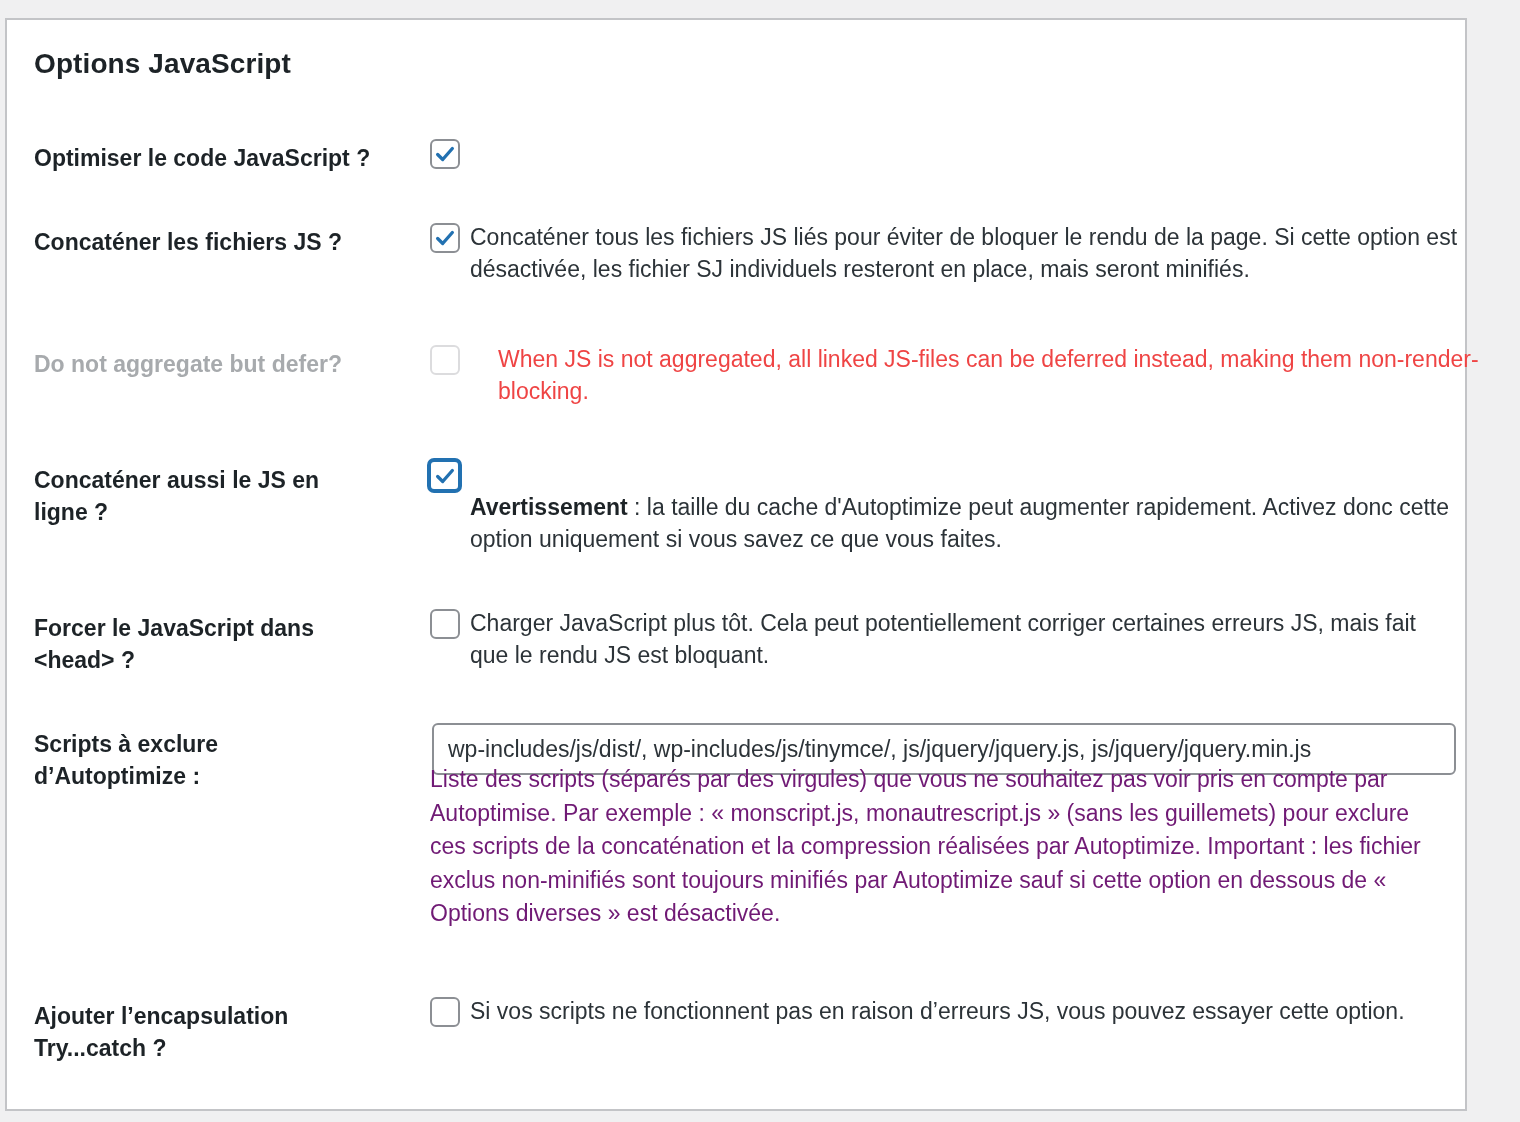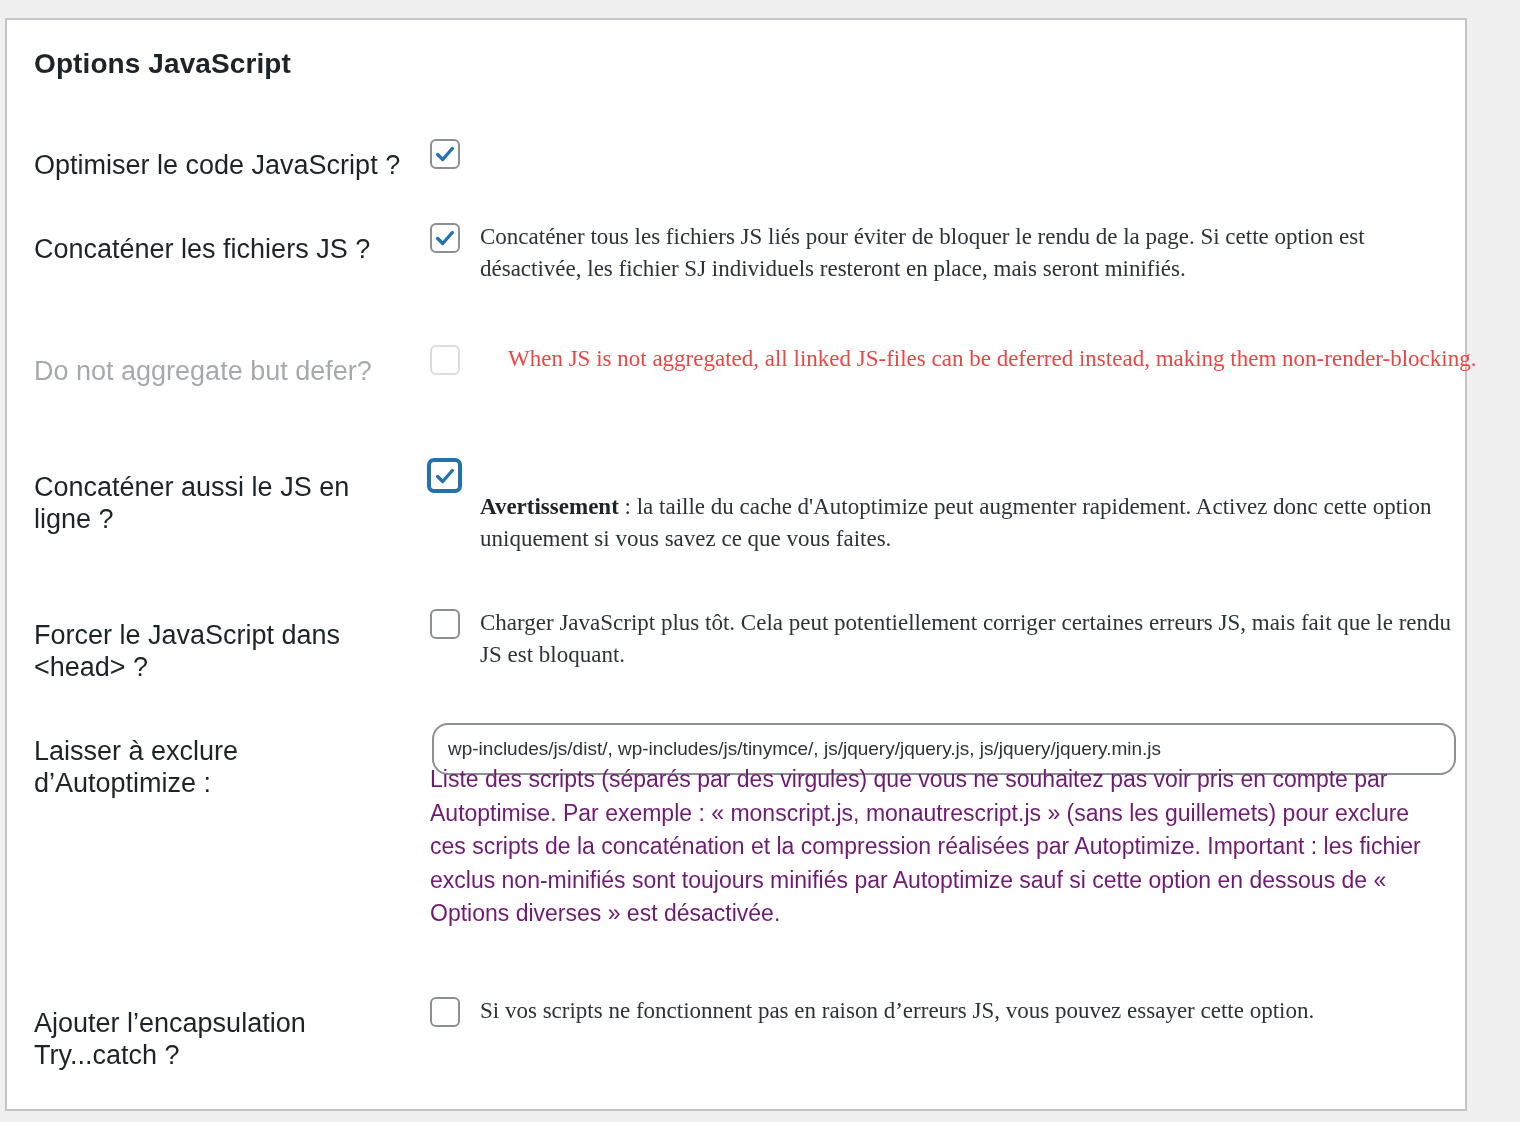--- a/index.html
+++ b/index.html
@@ -18,58 +18,58 @@
     }
     .panel-title {
       position: absolute;
       left: 27px; top: 28px;
       font-size: 28px; font-weight: bold;
       color: #1d2327;
       letter-spacing: 0.1px;
     }
     .row { position: absolute; left: 27px; width: 1440px; }
     .label {
-      position: absolute; left: 0; top: 12px;
+      position: absolute; left: 0; top: 5px;
       width: 380px;
-      font-size: 27px; line-height: 32px;
+      font-size: 23px; line-height: 32px;
       color: #1d2327;
+      font-weight: bold;
     }
     .label.disabled { color: #a7aaad; }
     .field { position: absolute; left: 394px; top: 0; width: 1030px; }
     .cb {
       position: absolute; left: 2px; top: 2px;
       width: 30px; height: 30px;
       border: 2px solid #8c8f94;
       border-radius: 6px;
       background: #fff;
       display: flex; align-items: center; justify-content: center;
     }
     .cb.disabled { border-color: #dcdcde; background: #fff; }
     .cb.focused {
       border: 3px solid #2271b1;
       box-shadow: 0 0 0 1px #2271b1;
     }
     .cb svg { width: 22px; height: 22px; }
     .desc {
-      position: absolute; left: 52px; top: 0;
+      position: absolute; left: 42px; top: 0;
       width: 990px;
       font-size: 23px; line-height: 32px;
       color: #2c3338;
-      font-family: Liberation Serif, serif;
     }
     .desc.disabled { color: #ef4444; margin-left: 28px; }
     .desc b { font-weight: bold; color: #1d2327; }
     .text-input {
       position: absolute; left: 2px; top: 0;
       width: 1024px; height: 52px;
       border: 2px solid #8c8f94;
-      border-radius: 16px;
+      border-radius: 6px;
       background: #fff;
       font-family: "Liberation Sans", "DejaVu Sans", sans-serif;
-      font-size: 19px; color: #2c3338;
+      font-size: 23px; color: #2c3338;
       padding: 0 14px;
       white-space: nowrap; overflow: hidden;
       line-height: 48px;
     }
     .input-desc {
       position: absolute; left: 0; top: 40px;
       width: 1010px;
       font-size: 23px; line-height: 33.5px;
       color: #701a75;
     }
@@ -129,21 +129,21 @@
 
   <div class="row" style="top:587px;">
     <div class="label" style="width:330px;">Forcer le JavaScript dans &lt;head&gt; ?</div>
     <div class="field">
       <div class="cb"></div>
       <div class="desc">Charger JavaScript plus tôt. Cela peut potentiellement corriger certaines erreurs JS, mais fait que le rendu JS est bloquant.</div>
     </div>
   </div>
 
   <div class="row" style="top:703px;">
-    <div class="label" style="width:240px;">Laisser à exclure d’Autoptimize :</div>
+    <div class="label" style="width:240px;">Scripts à exclure d’Autoptimize :</div>
     <div class="field" style="left:396px;">
       <div class="text-input">wp-includes/js/dist/, wp-includes/js/tinymce/, js/jquery/jquery.js, js/jquery/jquery.min.js</div>
       <div class="input-desc">Liste des scripts (séparés par des virgules) que vous ne souhaitez pas voir pris en compte par Autoptimise. Par exemple : « monscript.js, monautrescript.js » (sans les guillemets) pour exclure ces scripts de la concaténation et la compression réalisées par Autoptimize. Important : les fichier exclus non-minifiés sont toujours minifiés par Autoptimize sauf si cette option en dessous de « Options diverses » est désactivée.</div>
     </div>
   </div>
 
   <div class="row" style="top:975px;">
     <div class="label" style="width:300px;">Ajouter l’encapsulation Try...catch ?</div>
     <div class="field">
       <div class="cb"></div>

